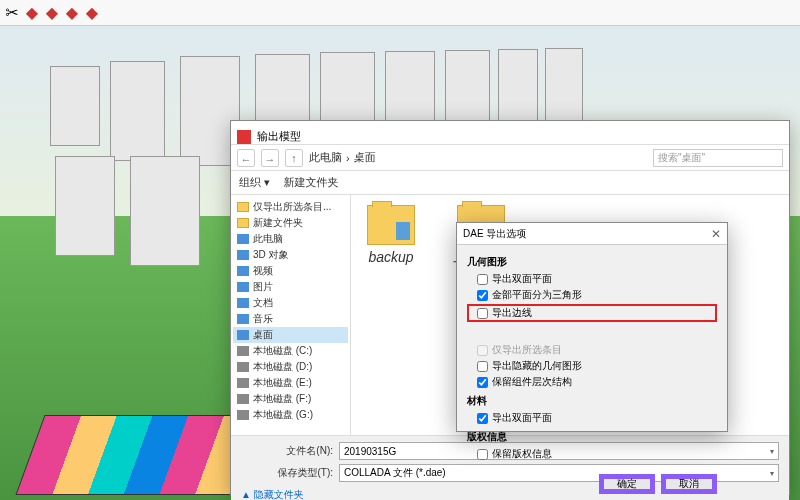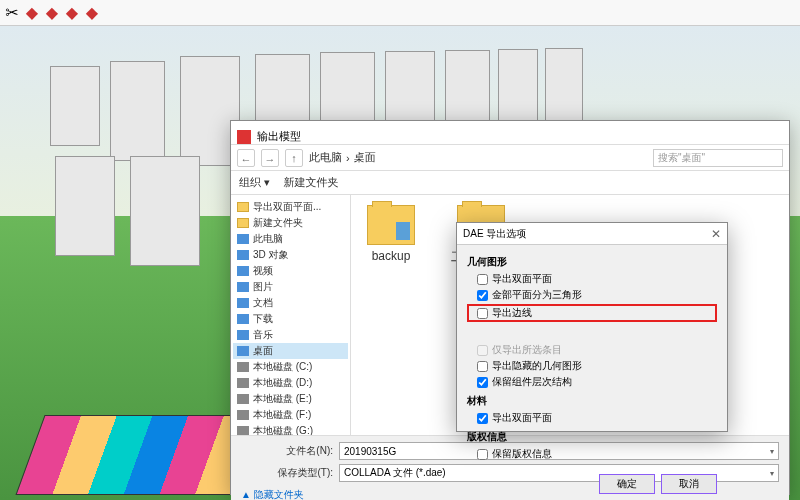--- a/index.html
+++ b/index.html
@@ -43,29 +43,29 @@
 .ic-folder{background:#f7cd5e;border:1px solid #d4a838}
 .ic-pc{background:#4a90d9}
 .ic-drive{background:#888}
 .ic-blue{background:#4a90d9}
 
 .files { flex: 1; padding: 10px; display: flex; gap: 30px; align-items: flex-start; }
 .file-item { text-align: center; width: 60px; }
 .file-item .folder-icon { width: 48px; height: 40px; background: #f7cd5e; border: 1px solid #d4a838; margin: 0 auto 4px; position: relative; }
 .file-item .folder-icon::before { content: ""; position: absolute; top: -5px; left: 4px; width: 18px; height: 5px; background: #f7cd5e; border: 1px solid #d4a838; border-bottom: none; }
 .file-item .folder-icon::after { content: ""; position: absolute; right: 4px; bottom: 4px; width: 14px; height: 18px; background: #5aa0d8; }
-.file-item .label { font-size: 12px; color: #333; }
+.file-item .label { font-size: 14px; color: #333; font-style: italic; }
 
 .dlg-bottom { padding: 6px 10px; background: #f0f0f0; border-top: 1px solid #ddd; }
 .field-row { display: flex; align-items: center; gap: 6px; margin-bottom: 4px; font-size: 10px; }
 .field-row label { width: 56px; text-align: right; color: #333; margin-left: 36px; }
 .field-row .combo { flex: 1; height: 18px; border: 1px solid #aaa; background: #fff; padding: 0 4px; display: flex; align-items: center; justify-content: space-between; }
 .field-row .combo .arrow-dn { font-size: 8px; color: #666; }
 .hide-folders { font-size: 10px; color: #0066cc; padding: 2px 0; }
-.btn { min-width: 56px; height: 20px; border: 1px solid #8b5cf6; background: #e8e8e8; font-size: 10px; display: flex; align-items: center; justify-content: center; cursor: pointer; }
+.btn { min-width: 56px; height: 20px; border: 5px solid #8b5cf6; background: #e8e8e8; font-size: 10px; display: flex; align-items: center; justify-content: center; cursor: pointer; }
 
 .opts-dialog { position: absolute; left: 456px; top: 222px; width: 272px; height: 210px; background: #f0f0f0; border: 1px solid #888; box-shadow: 0 6px 24px rgba(0,0,0,.35); font-size: 10px; z-index: 10; }
 .opts-title { height: 22px; border-bottom: 1px solid #ccc; display: flex; align-items: center; justify-content: space-between; padding: 0 6px; background: #fff; }
 .opts-title .x { cursor: pointer; color: #666; font-size: 12px; }
 .opts-body { padding: 6px 10px; }
 .opts-body .sect { font-weight: bold; margin: 4px 0 2px; color: #000; }
 .opts-body .chk { display: flex; align-items: center; gap: 4px; padding: 1px 0 1px 10px; }
 .opts-body .chk input { width: 11px; height: 11px; }
 .opts-body .chk.disabled { color: #999; margin-top: 20px; }
 .opts-body .chk.hlred { border: 2px solid #e62020; padding: 0 2px 0 8px; margin: 1px 0; }
@@ -114,21 +114,21 @@
     <span class="search">搜索"桌面"</span>
   </div>
   <div class="dlg-bar">
     <span>组织 ▾</span>
     <span>新建文件夹</span>
   </div>
   <div class="dlg-body">
     <div class="tree" id="tree">
         <div class="item">
           <span class="icon-sq ic-folder"></span>
-          <span>导出双面平面...</span>
+          <span>仅导出所选条目...</span>
         </div>
         <div class="item">
           <span class="icon-sq ic-folder"></span>
           <span>新建文件夹</span>
         </div>
         <div class="item">
           <span class="icon-sq ic-pc"></span>
           <span>此电脑</span>
         </div>
         <div class="item">
@@ -139,24 +139,20 @@
           <span class="icon-sq ic-blue"></span>
           <span>视频</span>
         </div>
         <div class="item">
           <span class="icon-sq ic-blue"></span>
           <span>图片</span>
         </div>
         <div class="item">
           <span class="icon-sq ic-blue"></span>
           <span>文档</span>
-        </div>
-        <div class="item">
-          <span class="icon-sq ic-blue"></span>
-          <span>下载</span>
         </div>
         <div class="item">
           <span class="icon-sq ic-blue"></span>
           <span>音乐</span>
         </div>
         <div class="item hl">
           <span class="icon-sq ic-blue"></span>
           <span>桌面</span>
         </div>
         <div class="item">

